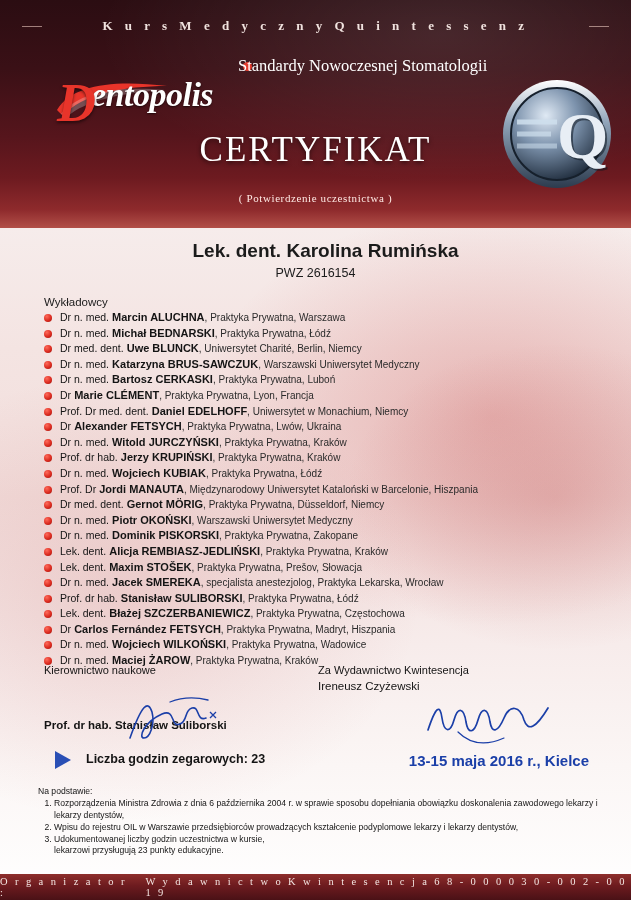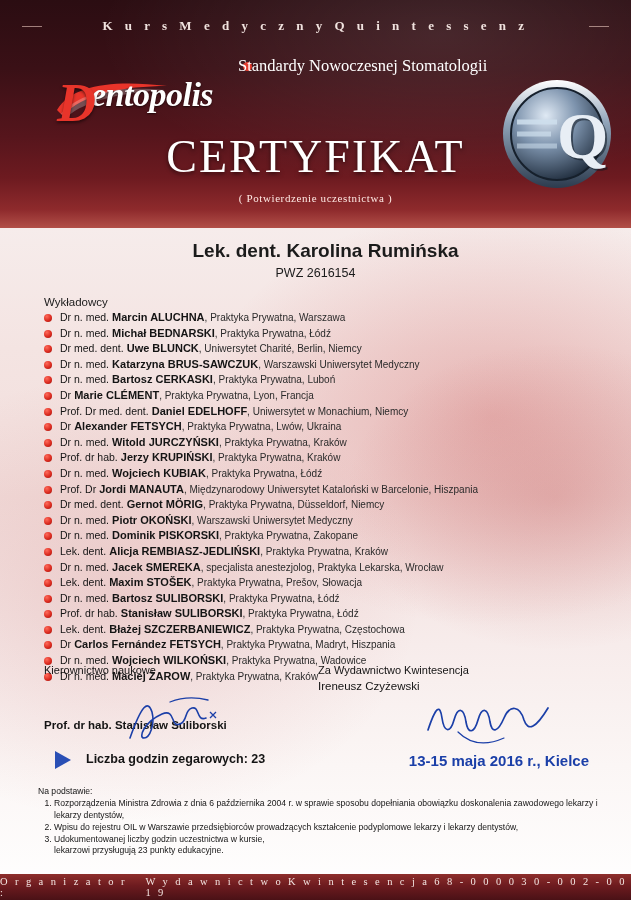--- a/index.html
+++ b/index.html
@@ -105,21 +105,21 @@
     right: 18px; top: 78px;
     width: 112px; height: 112px;
   }
 
   
   .cert-title {
     position: absolute;
     top: 130px; left: 0; right: 0;
     text-align: center;
     color: #ffffff;
-    font-size: 46px;
+    font-size: 35px;
     letter-spacing: 2px;
     font-family: "Liberation Serif", serif;
     text-shadow: 0 2px 4px rgba(0,0,0,0.55);
   }
   .cert-sub {
     position: absolute;
     top: 192px; left: 0; right: 0;
     text-align: center;
     color: #ffe9e4;
     font-size: 11px;
@@ -346,23 +346,22 @@
     <div class="lect"><span class="dot"></span><span class="t">Prof. Dr med. dent.</span> <span class="n">Daniel EDELHOFF</span><span class="a">, Uniwersytet w Monachium, Niemcy</span></div>
     <div class="lect"><span class="dot"></span><span class="t">Dr</span> <span class="n">Alexander FETSYCH</span><span class="a">, Praktyka Prywatna, Lwów, Ukraina</span></div>
     <div class="lect"><span class="dot"></span><span class="t">Dr n. med.</span> <span class="n">Witold JURCZYŃSKI</span><span class="a">, Praktyka Prywatna, Kraków</span></div>
     <div class="lect"><span class="dot"></span><span class="t">Prof. dr hab.</span> <span class="n">Jerzy KRUPIŃSKI</span><span class="a">, Praktyka Prywatna, Kraków</span></div>
     <div class="lect"><span class="dot"></span><span class="t">Dr n. med.</span> <span class="n">Wojciech KUBIAK</span><span class="a">, Praktyka Prywatna, Łódź</span></div>
     <div class="lect"><span class="dot"></span><span class="t">Prof. Dr</span> <span class="n">Jordi MANAUTA</span><span class="a">, Międzynarodowy Uniwersytet Kataloński w Barcelonie, Hiszpania</span></div>
     <div class="lect"><span class="dot"></span><span class="t">Dr med. dent.</span> <span class="n">Gernot MÖRIG</span><span class="a">, Praktyka Prywatna, Düsseldorf, Niemcy</span></div>
     <div class="lect"><span class="dot"></span><span class="t">Dr n. med.</span> <span class="n">Piotr OKOŃSKI</span><span class="a">, Warszawski Uniwersytet Medyczny</span></div>
     <div class="lect"><span class="dot"></span><span class="t">Dr n. med.</span> <span class="n">Dominik PISKORSKI</span><span class="a">, Praktyka Prywatna, Zakopane</span></div>
     <div class="lect"><span class="dot"></span><span class="t">Lek. dent.</span> <span class="n">Alicja REMBIASZ-JEDLIŃSKI</span><span class="a">, Praktyka Prywatna, Kraków</span></div>
+    <div class="lect"><span class="dot"></span><span class="t">Lek. dent.</span> <span class="n">Maxim STOŠEK</span><span class="a">, Praktyka Prywatna, Prešov, Słowacja</span></div>
     <div class="lect"><span class="dot"></span><span class="t">Dr n. med.</span> <span class="n">Jacek SMEREKA</span><span class="a">, specjalista anestezjolog, Praktyka Lekarska, Wrocław</span></div>
-    <div class="lect"><span class="dot"></span><span class="t">Lek. dent.</span> <span class="n">Maxim STOŠEK</span><span class="a">, Praktyka Prywatna, Prešov, Słowacja</span></div>
-    <div class="lect"><span class="dot"></span><span class="t">Dr n. med.</span> <span class="n">Bartosz SULIBORSKI</span><span class="a">, Praktyka Prywatna, Łódź</span></div>
     <div class="lect"><span class="dot"></span><span class="t">Prof. dr hab.</span> <span class="n">Stanisław SULIBORSKI</span><span class="a">, Praktyka Prywatna, Łódź</span></div>
     <div class="lect"><span class="dot"></span><span class="t">Lek. dent.</span> <span class="n">Błażej SZCZERBANIEWICZ</span><span class="a">, Praktyka Prywatna, Częstochowa</span></div>
     <div class="lect"><span class="dot"></span><span class="t">Dr</span> <span class="n">Carlos Fernández FETSYCH</span><span class="a">, Praktyka Prywatna, Madryt, Hiszpania</span></div>
     <div class="lect"><span class="dot"></span><span class="t">Dr n. med.</span> <span class="n">Wojciech WILKOŃSKI</span><span class="a">, Praktyka Prywatna, Wadowice</span></div>
     <div class="lect"><span class="dot"></span><span class="t">Dr n. med.</span> <span class="n">Maciej ŻAROW</span><span class="a">, Praktyka Prywatna, Kraków</span></div>
   </div>
 
   <div class="sig-left-label">Kierownictwo naukowe</div>
   <div class="sig-left-name">Prof. dr hab. Stanisław Suliborski</div>
 

